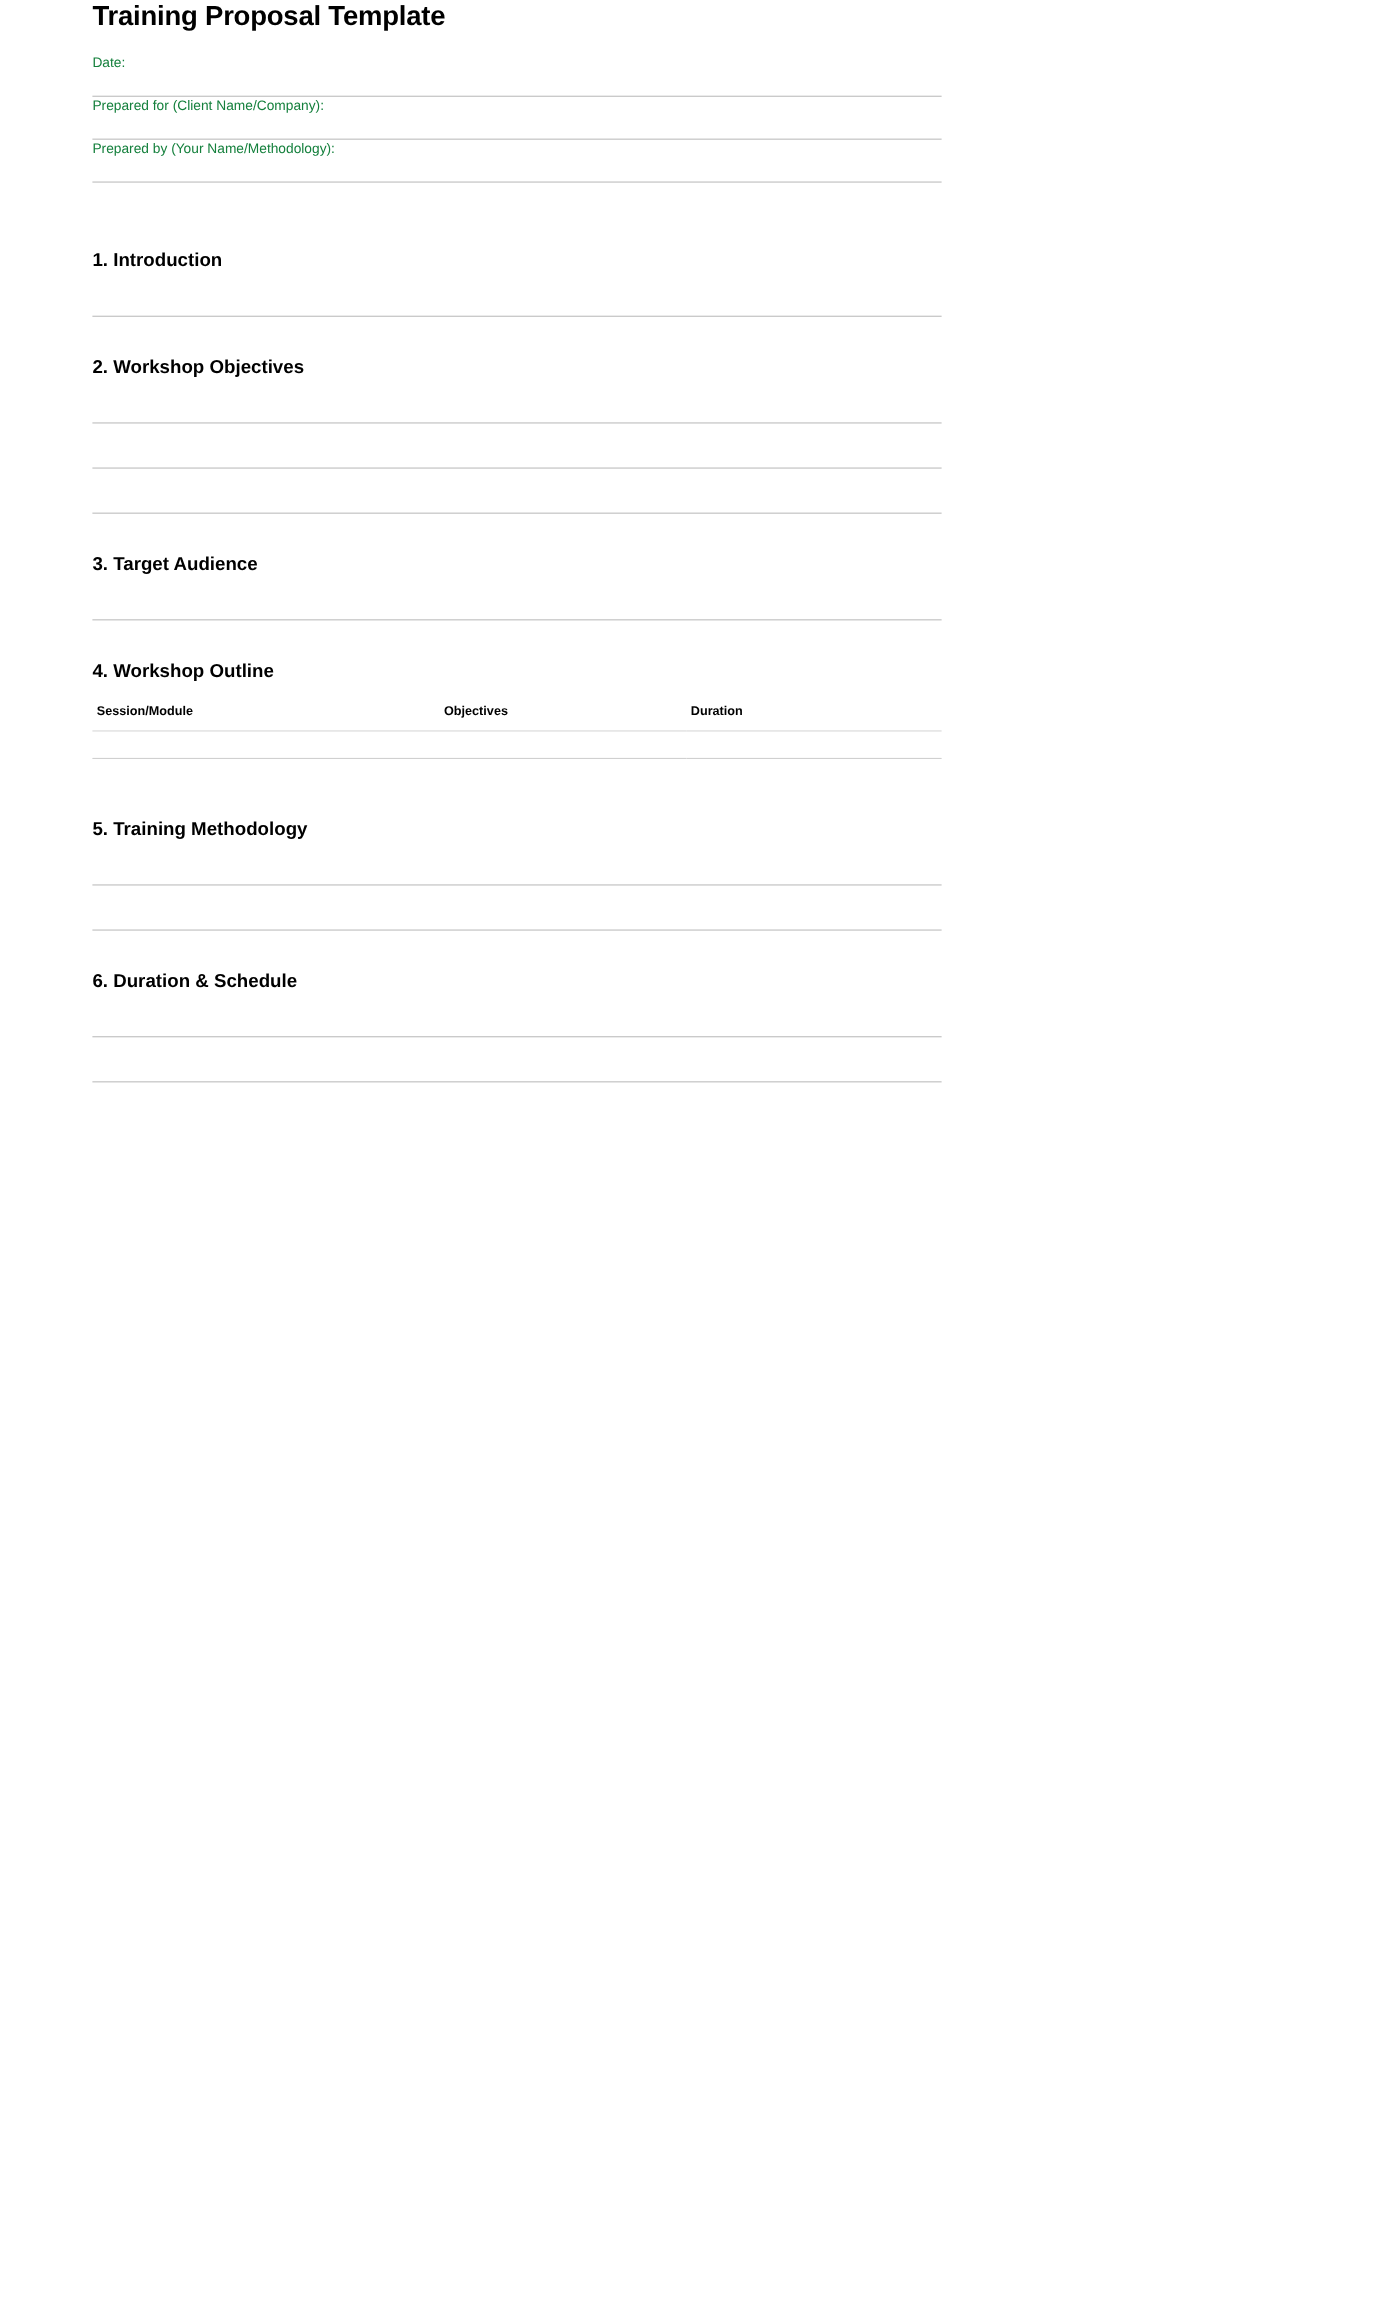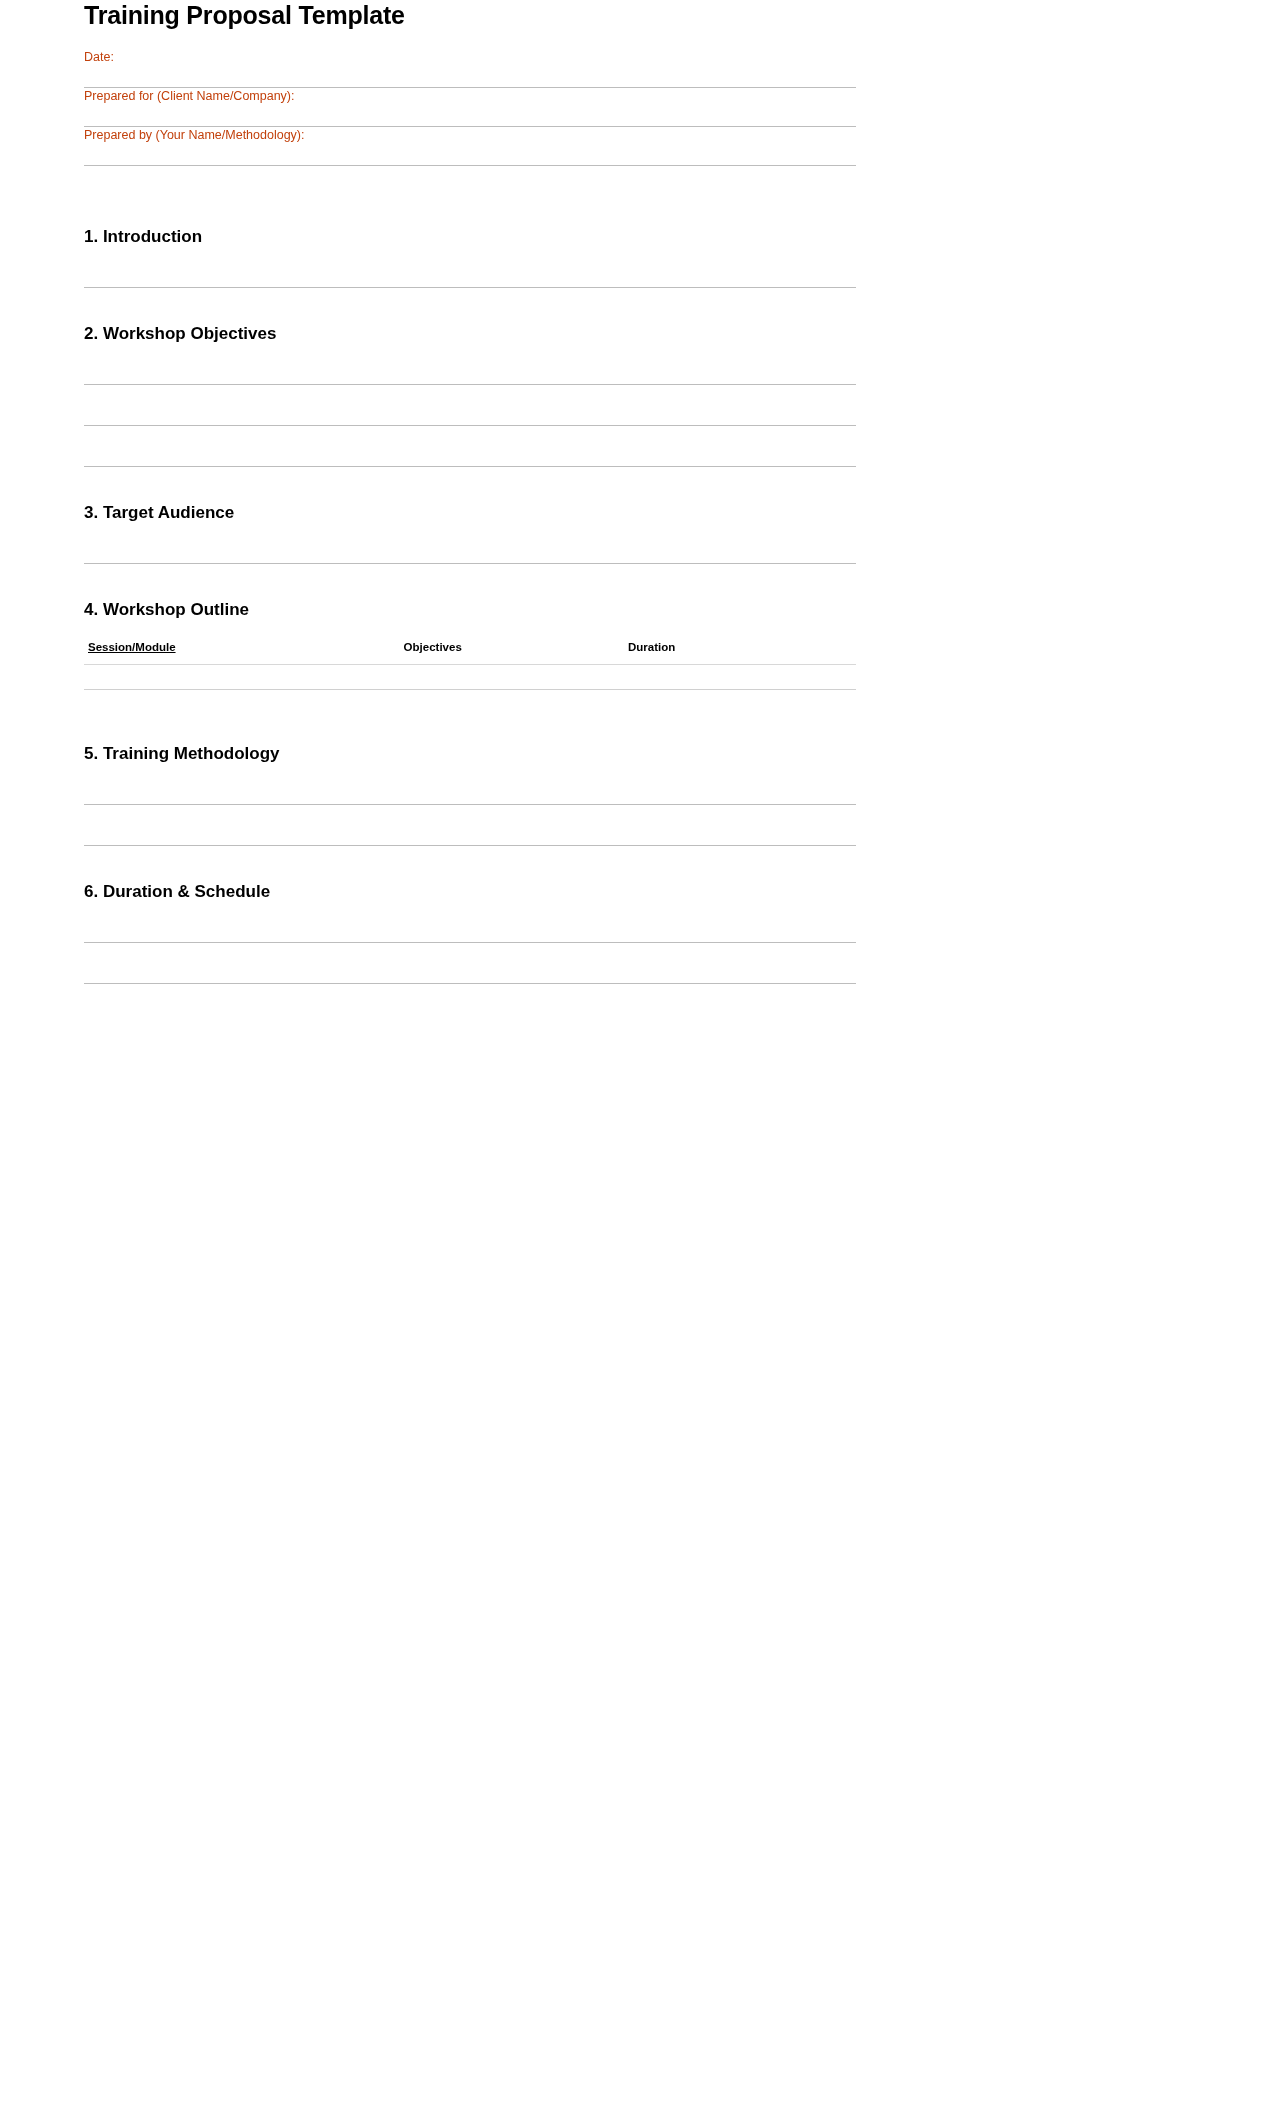--- a/index.html
+++ b/index.html
@@ -41,21 +41,21 @@
   
   .meta-block {
     margin-top: 19px;
   }
   .meta-field {
     margin-bottom: 0;
   }
   .meta-label {
     font-size: 12.5px;
     line-height: 16px;
-    color: #c2410c;
+    color: #15803d;
     display: block;
     padding-bottom: 0;
   }
   .meta-input {
     display: block;
     height: 23px;
     border: none;
     border-bottom: 1px solid #bdbdbd;
     background: transparent;
     width: 100%;
@@ -110,21 +110,21 @@
   }
   .outline-table th {
     text-align: left;
     font-size: 11.5px;
     font-weight: bold;
     color: #000;
     padding: 0 0 10px 4px;
     border: none;
     line-height: 14px;
   }
-  .outline-table th.col-session { width: 41%; text-decoration: underline; }
+  .outline-table th.col-session { width: 41%; }
   .outline-table th.col-desc { width: 29%; }
   .outline-table th.col-duration { width: 30%; }
   .outline-table td {
     border-top: 1px solid #d8d8d8;
     border-bottom: 1px solid #d0d0d0;
     height: 24px;
     padding: 0 4px;
     font-size: 12.5px;
     color: #000;
   }

